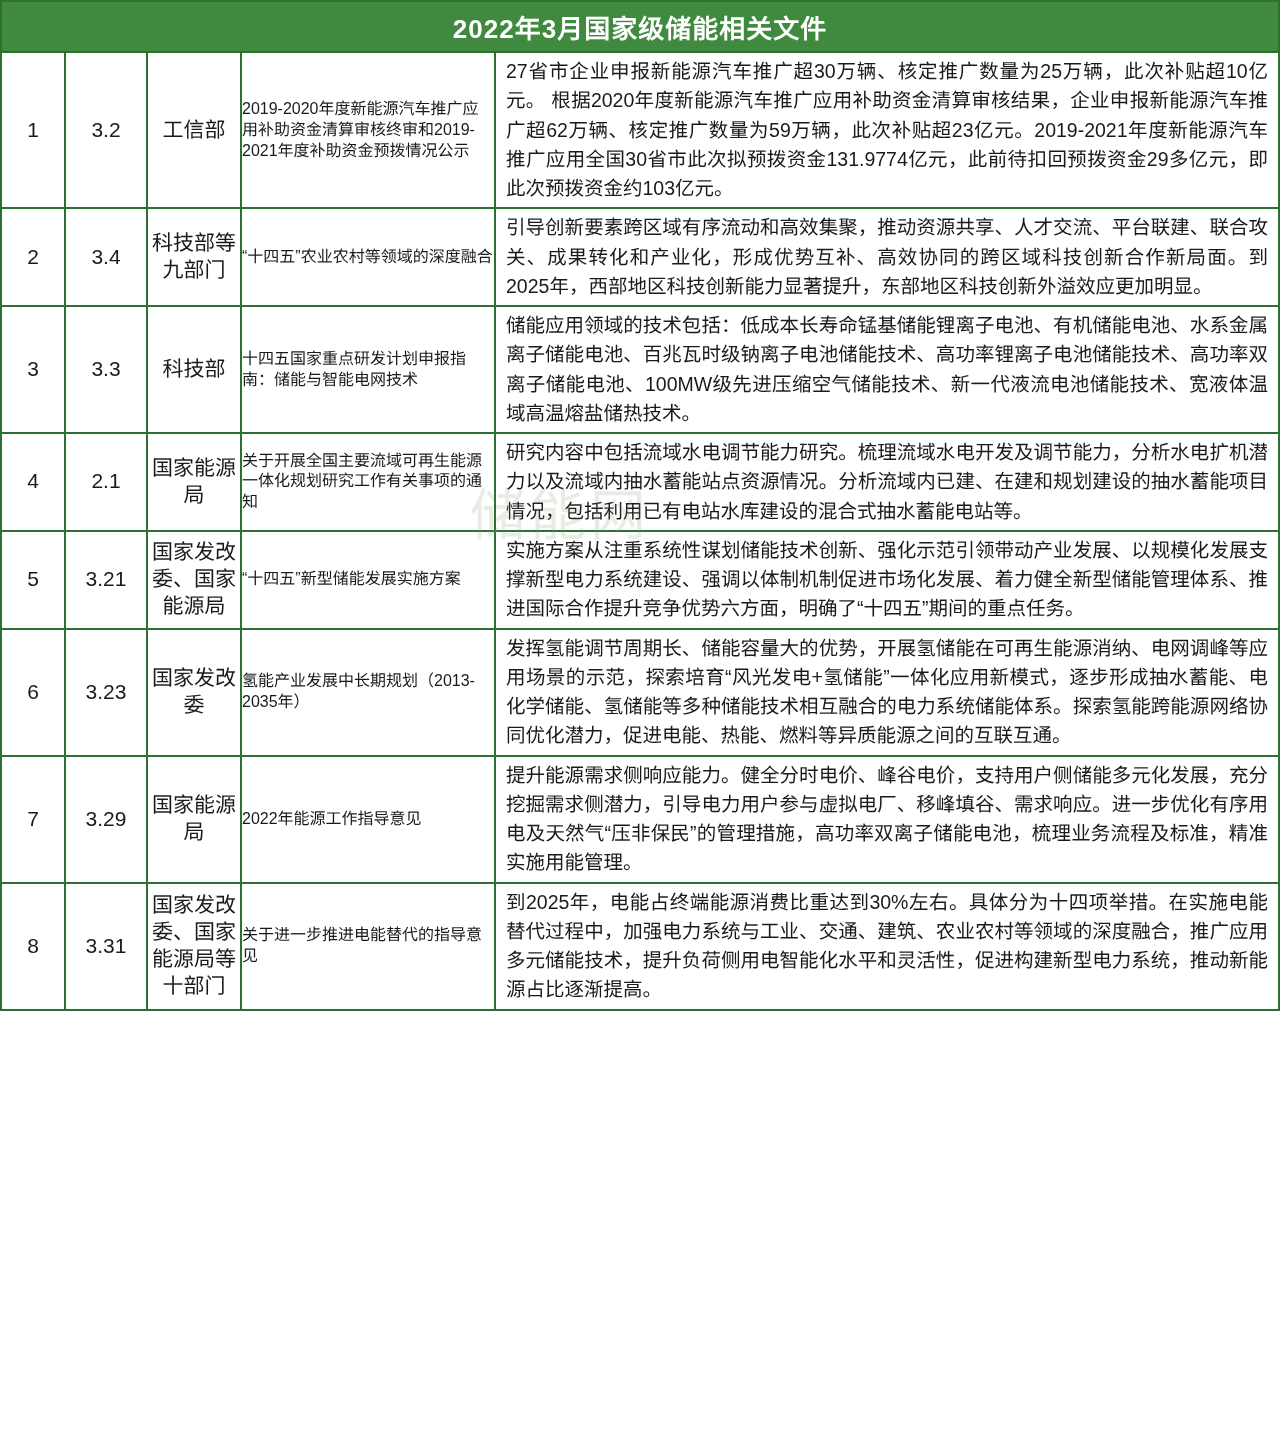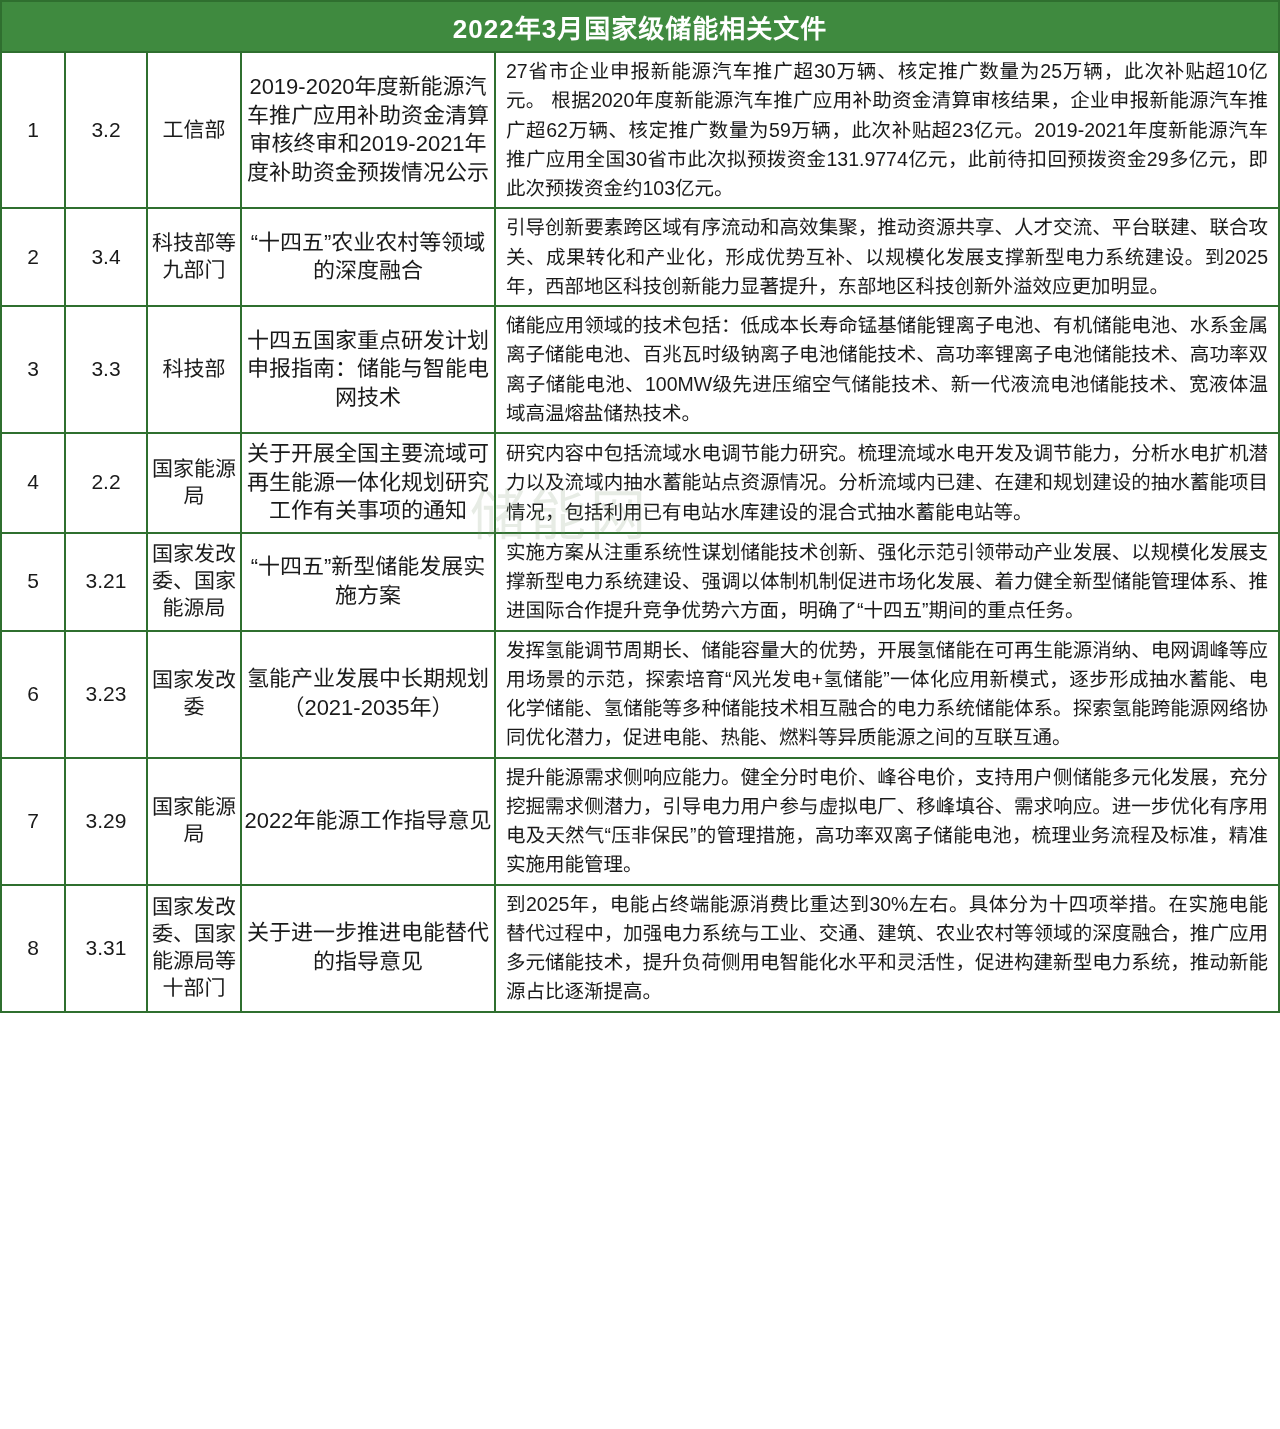--- a/index.html
+++ b/index.html
@@ -47,22 +47,22 @@
   .col-org  { width: 94px; }
   .col-file { width: 254px; }
   .col-main { width: auto; }
 
   td.c-no, td.c-date, td.c-org {
     text-align: center;
     font-size: 21px;
     line-height: 1.28;
   }
   td.c-file {
-    text-align: center;
-    font-size: 22px;
+    text-align: left;
+    font-size: 16px;
     line-height: 1.3;
     margin-left: 24px;
   }
   td.c-main {
     text-align: justify;
     font-size: 19.5px;
     line-height: 1.5;
     padding: 4px 10px;
   }
   .wm {
@@ -106,48 +106,48 @@
         <td class="c-org">工信部</td>
         <td class="c-file">2019-2020年度新能源汽车推广应用补助资金清算审核终审和2019-2021年度补助资金预拨情况公示</td>
         <td class="c-main">27省市企业申报新能源汽车推广超30万辆、核定推广数量为25万辆，此次补贴超10亿元。
 根据2020年度新能源汽车推广应用补助资金清算审核结果，企业申报新能源汽车推广超62万辆、核定推广数量为59万辆，此次补贴超23亿元。2019-2021年度新能源汽车推广应用全国30省市此次拟预拨资金131.9774亿元，此前待扣回预拨资金29多亿元，即此次预拨资金约103亿元。</td>
       </tr>
       <tr>
         <td class="c-no">2</td>
         <td class="c-date">3.4</td>
         <td class="c-org">科技部等九部门</td>
         <td class="c-file">“十四五”农业农村等领域的深度融合</td>
-        <td class="c-main">引导创新要素跨区域有序流动和高效集聚，推动资源共享、人才交流、平台联建、联合攻关、成果转化和产业化，形成优势互补、以规模化发展支撑新型电力系统建设。到2025年，西部地区科技创新能力显著提升，东部地区科技创新外溢效应更加明显。</td>
+        <td class="c-main">引导创新要素跨区域有序流动和高效集聚，推动资源共享、人才交流、平台联建、联合攻关、成果转化和产业化，形成优势互补、高效协同的跨区域科技创新合作新局面。到2025年，西部地区科技创新能力显著提升，东部地区科技创新外溢效应更加明显。</td>
       </tr>
       <tr>
         <td class="c-no">3</td>
         <td class="c-date">3.3</td>
         <td class="c-org">科技部</td>
         <td class="c-file">十四五国家重点研发计划申报指南：储能与智能电网技术</td>
         <td class="c-main">储能应用领域的技术包括：低成本长寿命锰基储能锂离子电池、有机储能电池、水系金属离子储能电池、百兆瓦时级钠离子电池储能技术、高功率锂离子电池储能技术、高功率双离子储能电池、100MW级先进压缩空气储能技术、新一代液流电池储能技术、宽液体温域高温熔盐储热技术。</td>
       </tr>
       <tr>
         <td class="c-no">4</td>
-        <td class="c-date">2.2</td>
+        <td class="c-date">2.1</td>
         <td class="c-org">国家能源局</td>
         <td class="c-file">关于开展全国主要流域可再生能源一体化规划研究工作有关事项的通知</td>
         <td class="c-main">研究内容中包括流域水电调节能力研究。梳理流域水电开发及调节能力，分析水电扩机潜力以及流域内抽水蓄能站点资源情况。分析流域内已建、在建和规划建设的抽水蓄能项目情况，包括利用已有电站水库建设的混合式抽水蓄能电站等。</td>
       </tr>
       <tr>
         <td class="c-no">5</td>
         <td class="c-date">3.21</td>
         <td class="c-org">国家发改委、国家能源局</td>
         <td class="c-file">“十四五”新型储能发展实施方案</td>
         <td class="c-main">实施方案从注重系统性谋划储能技术创新、强化示范引领带动产业发展、以规模化发展支撑新型电力系统建设、强调以体制机制促进市场化发展、着力健全新型储能管理体系、推进国际合作提升竞争优势六方面，明确了“十四五”期间的重点任务。</td>
       </tr>
       <tr>
         <td class="c-no">6</td>
         <td class="c-date">3.23</td>
         <td class="c-org">国家发改委</td>
-        <td class="c-file">氢能产业发展中长期规划（2021-2035年）</td>
+        <td class="c-file">氢能产业发展中长期规划（2013-2035年）</td>
         <td class="c-main">发挥氢能调节周期长、储能容量大的优势，开展氢储能在可再生能源消纳、电网调峰等应用场景的示范，探索培育“风光发电+氢储能”一体化应用新模式，逐步形成抽水蓄能、电化学储能、氢储能等多种储能技术相互融合的电力系统储能体系。探索氢能跨能源网络协同优化潜力，促进电能、热能、燃料等异质能源之间的互联互通。</td>
       </tr>
       <tr>
         <td class="c-no">7</td>
         <td class="c-date">3.29</td>
         <td class="c-org">国家能源局</td>
         <td class="c-file">2022年能源工作指导意见</td>
         <td class="c-main">提升能源需求侧响应能力。健全分时电价、峰谷电价，支持用户侧储能多元化发展，充分挖掘需求侧潜力，引导电力用户参与虚拟电厂、移峰填谷、需求响应。进一步优化有序用电及天然气“压非保民”的管理措施，高功率双离子储能电池，梳理业务流程及标准，精准实施用能管理。</td>
       </tr>
       <tr>

